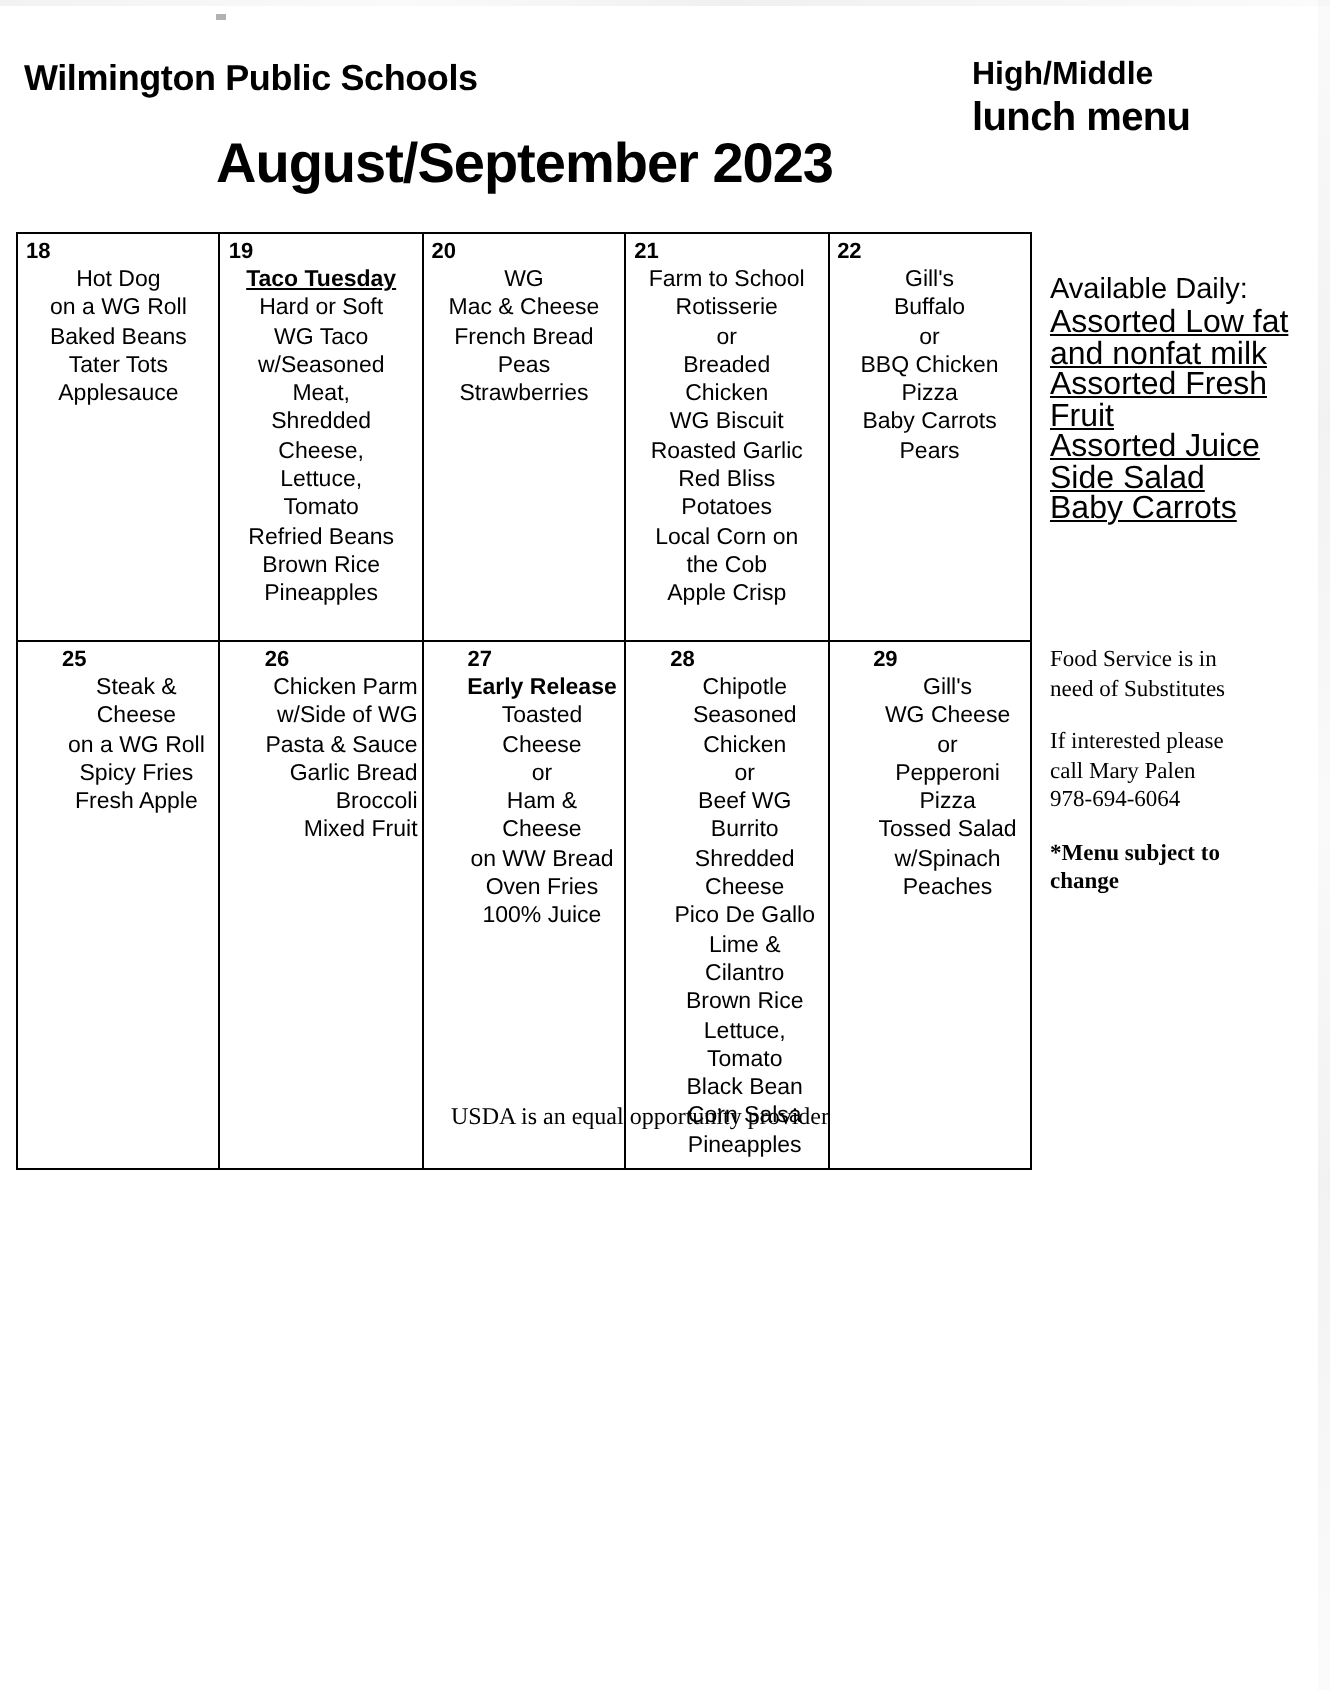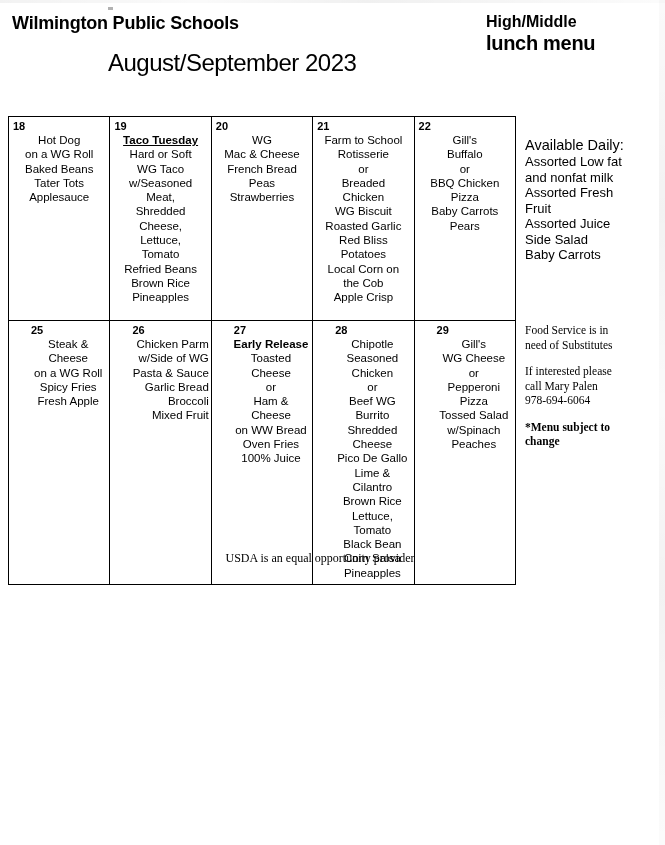--- a/index.html
+++ b/index.html
@@ -32,21 +32,21 @@
   .speck {
     position: absolute;
     left: 108px; top: 7px;
     width: 5px; height: 3px;
     background: rgba(0,0,0,0.30);
   }
 
   
   .header {
     position: absolute;
-    left: 0; top: 12px;
+    left: 0; top: 28px;
     width: 665px;
     height: 56px;
   }
   .school-name {
     position: absolute;
     left: 12px; top: 0;
     width: 250px;
     font-size: 18px;
     font-weight: bold;
     line-height: 22px;
@@ -66,23 +66,23 @@
   }
   .menu-kind .kind {
     font-size: 20px;
     font-weight: bold;
     display: block;
     line-height: 24px;
     letter-spacing: -0.3px;
   }
   .month-title {
     position: absolute;
-    left: 108px; top: 49px;
-    font-size: 24px;
-    font-weight: normal;
+    left: 108px; top: 66px;
+    font-size: 28px;
+    font-weight: bold;
     letter-spacing: -0.5px;
     white-space: nowrap;
   }
 
   
   .calendar {
     position: absolute;
     left: 8px; top: 116px;
     width: 508px;
     border-collapse: collapse;
@@ -124,23 +124,24 @@
     left: 525px; top: 136px;
     width: 135px;
   }
   .sidebar-daily .daily-heading {
     font-size: 14.5px;
     line-height: 18px;
     margin-bottom: 0px;
     display: block;
   }
   .sidebar-daily .daily-item {
-    font-size: 13px;
+    font-size: 16px;
     line-height: 15.5px;
     display: block;
+    text-decoration: underline;
   }
 
   .sidebar-notes {
     position: absolute;
     left: 525px; top: 323px;
     width: 140px;
     font-family: "Liberation Serif", serif;
     font-size: 11.5px;
     line-height: 14.5px;
   }

